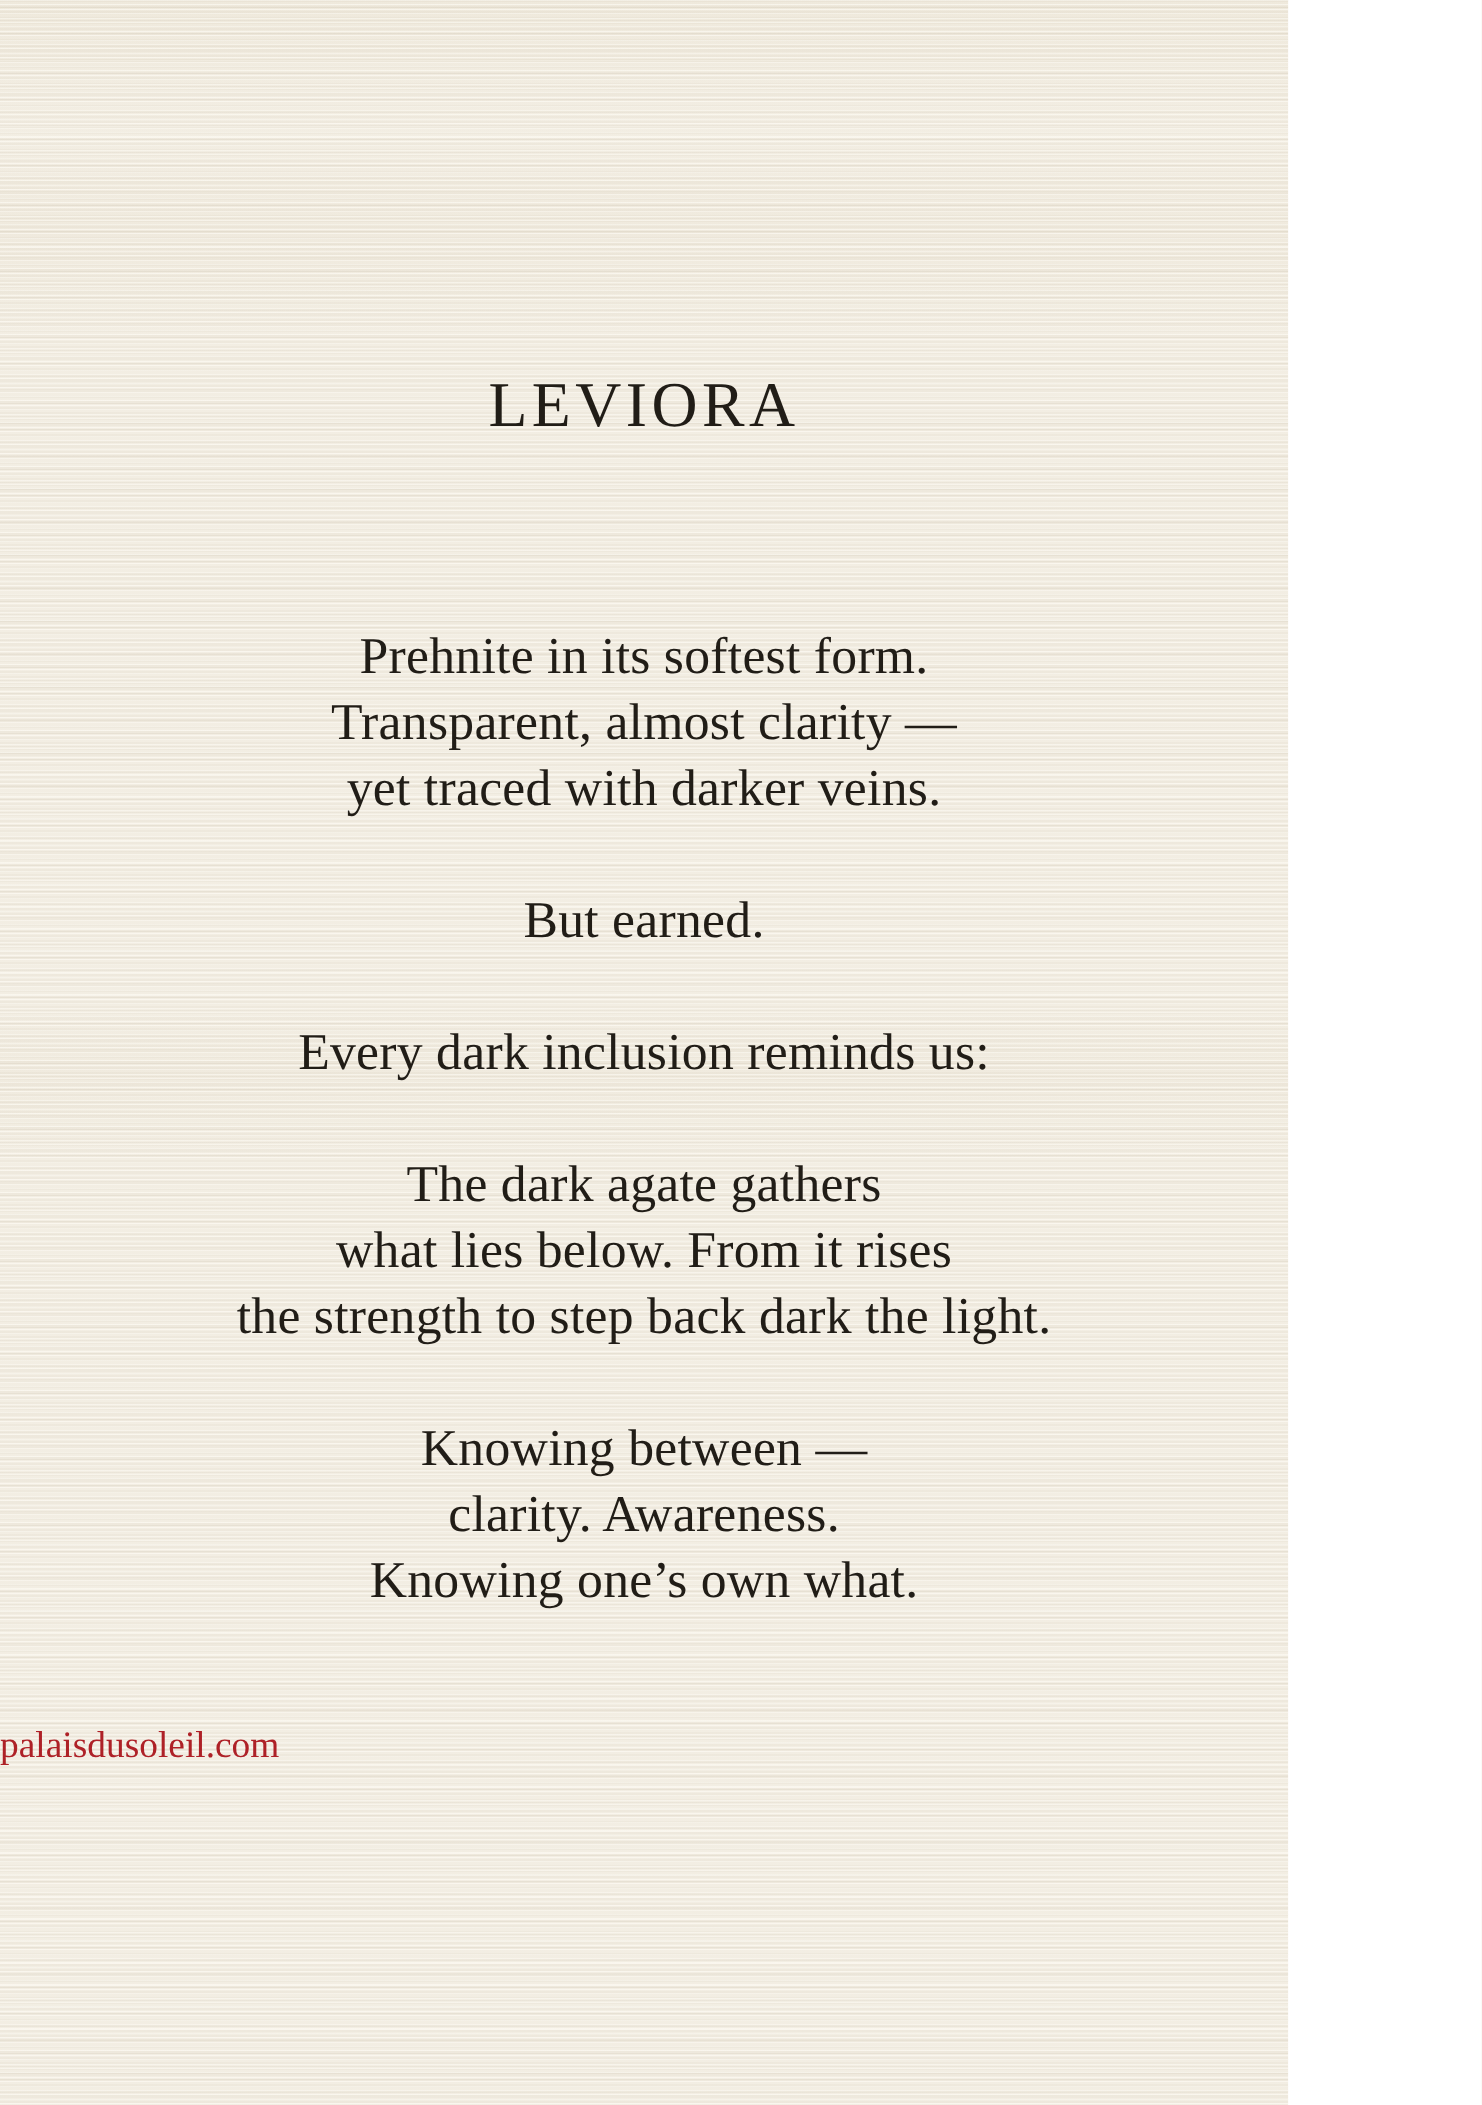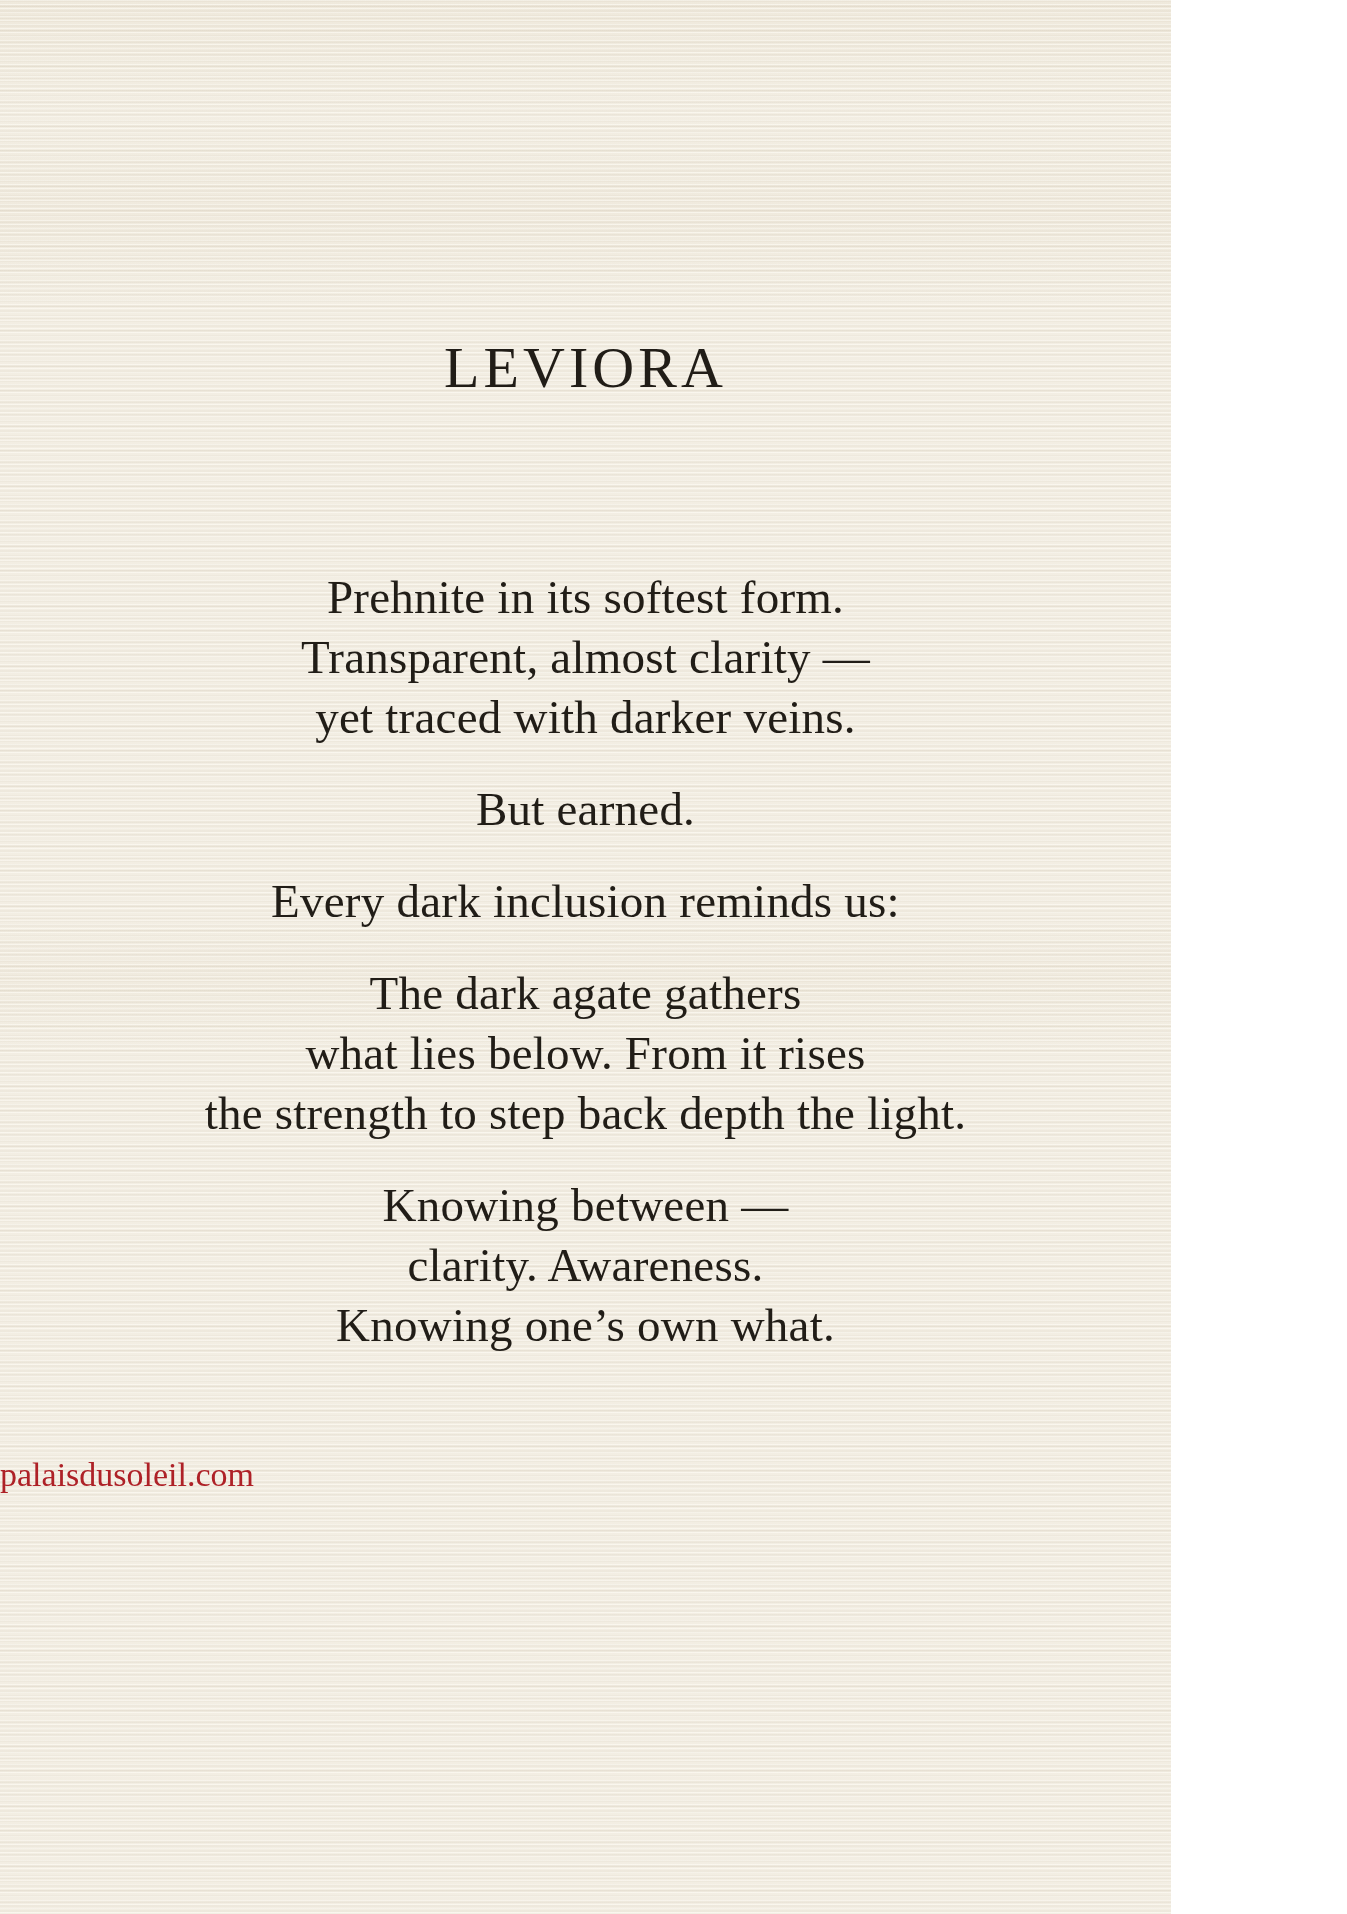--- a/index.html
+++ b/index.html
@@ -44,21 +44,21 @@
     line-height: 70px;
     letter-spacing: 0.07em;
     color: var(--ink, #211d17);
   }
   .poem {
     margin-top: 164px;
     text-align: center;
     color: var(--ink, #211d17);
   }
   .stanza {
-    margin: 0 0 32px 0;
+    margin: 0 0 60px 0;
   }
   .stanza:last-child {
     margin-bottom: 0;
   }
   .line {
     margin: 0;
     font-size: 47px;
     line-height: 60px;
     font-weight: 400;
     letter-spacing: 0.005em;
@@ -90,21 +90,21 @@
       <p class="line">But earned.</p>
     </div>
 
     <div class="stanza">
       <p class="line">Every dark inclusion reminds us:</p>
     </div>
 
     <div class="stanza">
       <p class="line">The dark agate gathers</p>
       <p class="line">what lies below. From it rises</p>
-      <p class="line">the strength to step back depth the light.</p>
+      <p class="line">the strength to step back dark the light.</p>
     </div>
 
     <div class="stanza">
       <p class="line">Knowing between —</p>
       <p class="line">clarity. Awareness.</p>
       <p class="line">Knowing one’s own what.</p>
     </div>
 
   </div>
 

